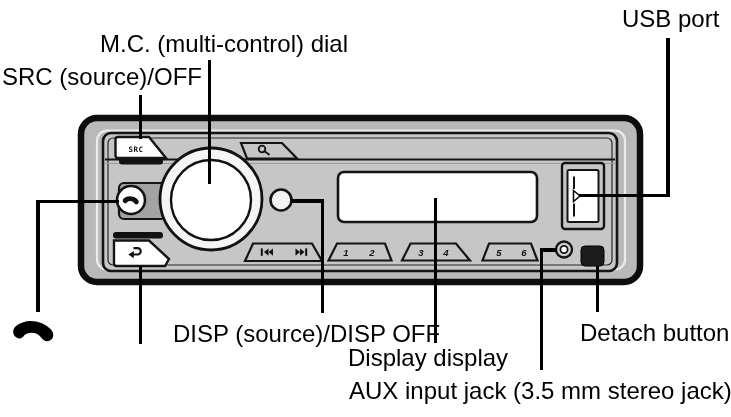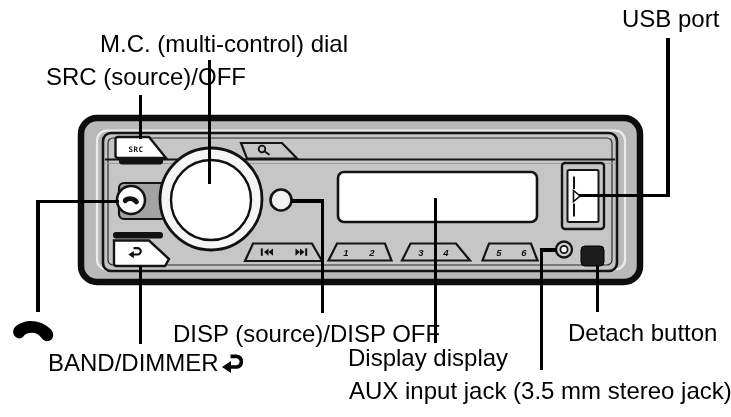--- a/index.html
+++ b/index.html
@@ -123,30 +123,24 @@
   <div class="leader" style="left:138.5px;top:266px;width:3.5px;height:78px;"></div>
   <div class="leader" style="left:291px;top:199px;width:33px;height:3.5px;"></div>
   <div class="leader" style="left:320.5px;top:199px;width:3.5px;height:114px;"></div>
   <div class="leader" style="left:433.5px;top:198px;width:3.5px;height:145px;"></div>
   <div class="leader" style="left:541px;top:248px;width:16px;height:3.5px;"></div>
   <div class="leader" style="left:539.5px;top:248px;width:3.5px;height:122px;"></div>
   <div class="leader" style="left:595.5px;top:266px;width:3.5px;height:46px;"></div>
 
   <div class="label" style="left:622px;top:6px;">USB port</div>
   <div class="label" style="left:72px;top:31px;margin-left:28px;">M.C. (multi-control) dial</div>
-  <div class="label" style="left:2px;top:64px;margin-left:44px;">SRC (source)/OFF</div>
-  <div class="label" style="left:48px;top:350px;">
-    <span>BAND/DIMMER</span><svg class="arrow-svg" width="26" height="20" viewBox="0 0 26 20">
-        <path d="M2,13 L11,7 L11,19 Z" fill="#000"></path>
-        <path d="M9.5,13 H17 A5.4,5.4 0 0 0 17,2.4 H10.5" fill="none" stroke="#000" stroke-width="3.6"></path>
-      </svg>
-  </div>
+  <div class="label" style="left:2px;top:64px;">SRC (source)/OFF</div>
   <div class="label" style="left:173px;top:321px;">DISP (source)/DISP OFF</div>
   <div class="label" style="left:348px;top:345px;">Display display</div>
-  <div class="label" style="left:568px;top:320px;">Detach button</div>
+  <div class="label" style="left:580px;top:320px;">Detach button</div>
   <div class="label" style="left:349px;top:378px;">AUX input jack (3.5 mm stereo jack)</div>
 
   <svg id="phone-label-icon" style="left:10px;top:314px;" width="50" height="32" viewBox="0 0 50 32">
     <path d="M 6.5,23.5 C 2.5,21 2,15.5 5.5,12.5 C 15,4 31,5.5 40.5,15
              C 44.5,19 44,24.5 40,26.5 C 37,28 33.5,27 31.5,24
              C 28,18.5 20,17 14.5,21 C 12.5,24.5 9.5,25.5 6.5,23.5 Z" fill="#000"></path>
   </svg>
 
 </div>
 

